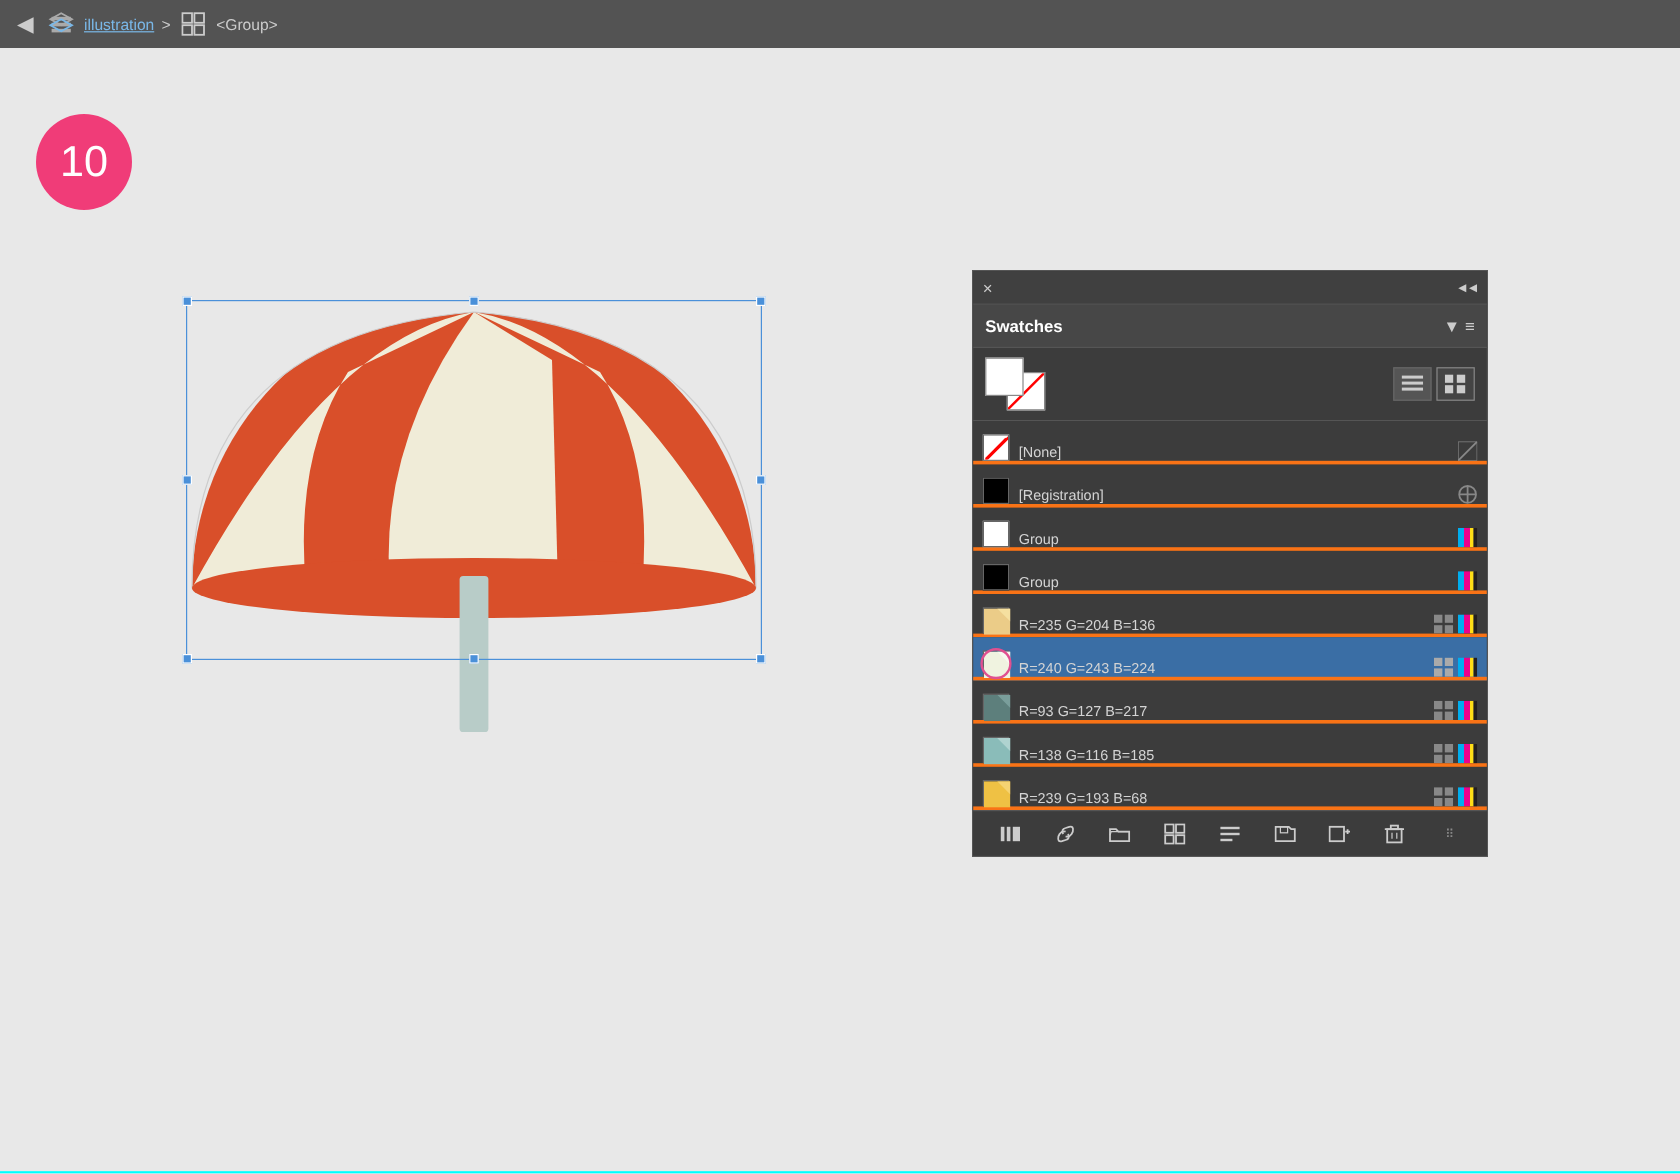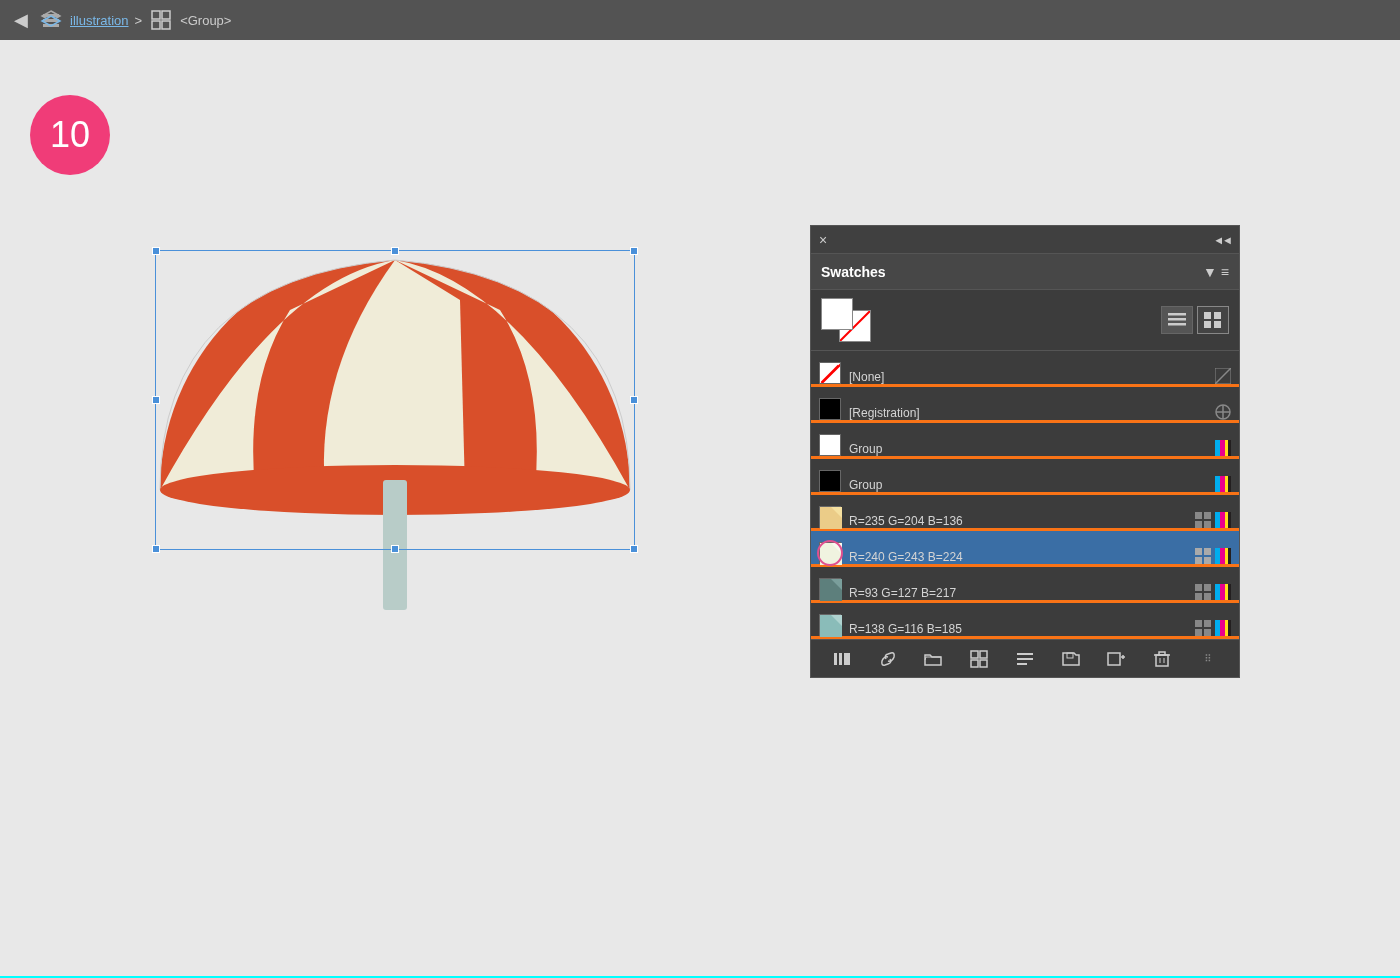--- a/index.html
+++ b/index.html
@@ -605,20 +605,43 @@
             <rect x="0" y="0" width="5" height="16" fill="#00adef"></rect>
             <rect x="5" y="0" width="5" height="16" fill="#ec008c"></rect>
             <rect x="10" y="0" width="3" height="16" fill="#ffde17"></rect>
             <rect x="13" y="0" width="3" height="16" fill="#231f20"></rect>
           </svg>
         </div>
       </div>
 
 
 
+      <div class="swatch-row">
+        <div class="swatch-color" style="position:relative;">
+          <svg width="22" height="22" viewBox="0 0 22 22" style="position:absolute;">
+            <rect width="22" height="22" fill="#EFC144"></rect>
+            <polygon points="11,0 22,0 22,11" fill="#f5d372"></polygon>
+          </svg>
+        </div>
+        <span class="swatch-name">R=239 G=193 B=68</span>
+        <div class="swatch-icons" style="display:flex;gap:4px;align-items:center;">
+          <svg width="16" height="16" viewBox="0 0 16 16">
+            <rect x="0" y="0" width="7" height="7" fill="#888"></rect>
+            <rect x="9" y="0" width="7" height="7" fill="#888"></rect>
+            <rect x="0" y="9" width="7" height="7" fill="#888"></rect>
+            <rect x="9" y="9" width="7" height="7" fill="#888"></rect>
+          </svg>
+          <svg width="16" height="16" viewBox="0 0 16 16">
+            <rect x="0" y="0" width="5" height="16" fill="#00adef"></rect>
+            <rect x="5" y="0" width="5" height="16" fill="#ec008c"></rect>
+            <rect x="10" y="0" width="3" height="16" fill="#ffde17"></rect>
+            <rect x="13" y="0" width="3" height="16" fill="#231f20"></rect>
+          </svg>
+        </div>
+      </div>
 
     </div>
 
     <div class="panel-bottom">
 
       <div class="bottom-btn">
         <svg width="18" height="18" viewBox="0 0 18 18">
           <rect x="1" y="3" width="3" height="12" fill="#ccc"></rect>
           <rect x="6" y="3" width="3" height="12" fill="#ccc"></rect>
           <rect x="11" y="3" width="6" height="12" fill="#ccc"></rect>

